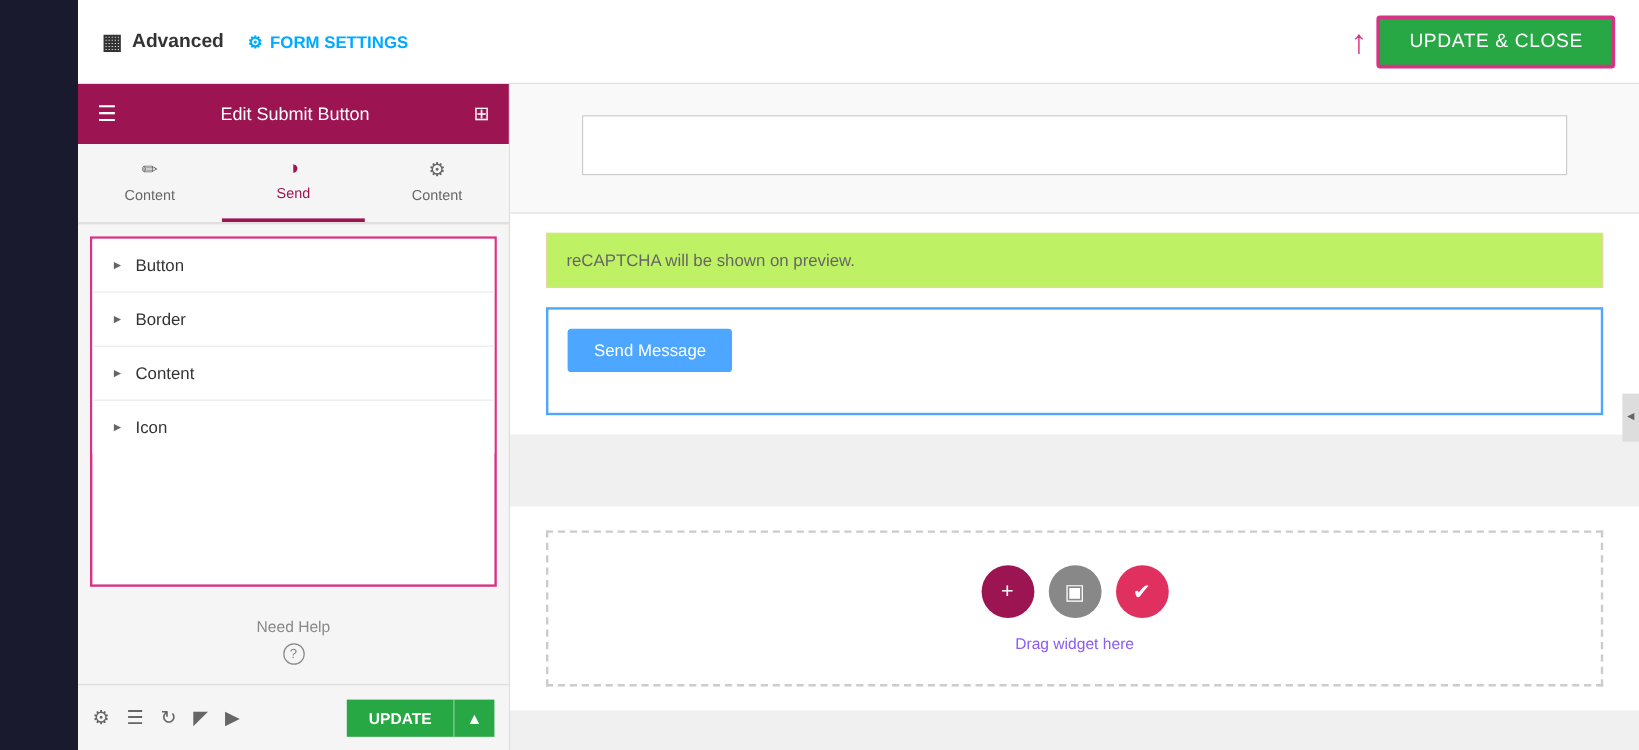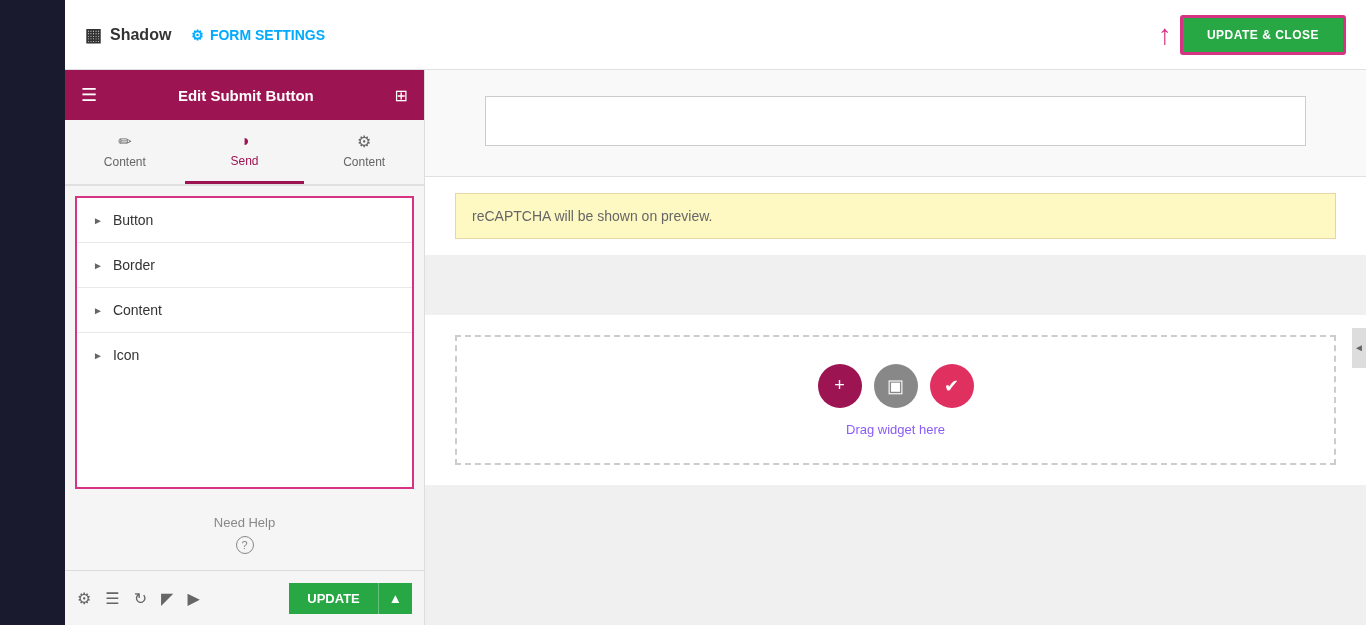--- a/index.html
+++ b/index.html
@@ -61,22 +61,22 @@
       font-size: 14px;
       font-weight: bold;
       cursor: pointer;
     }
 
     .update-close-btn {
       background: #28a745;
       color: white;
       border: 3px solid #d63384;
       padding: 10px 24px;
-      font-size: 12px;
-      font-weight: bold;
+      font-size: 16px;
+      font-weight: normal;
       cursor: pointer;
       border-radius: 3px;
       letter-spacing: 0.5px;
     }
 
     .arrow-indicator {
       color: #d63384;
       font-size: 28px;
       margin-right: 8px;
     }
@@ -102,21 +102,21 @@
       background: #9c1452;
       color: white;
       padding: 14px 16px;
       display: flex;
       align-items: center;
       justify-content: space-between;
     }
 
     .sidebar-header-title {
       font-size: 15px;
-      font-weight: bold;
+      font-weight: normal;
     }
 
     
     .tabs-row {
       display: flex;
       border-bottom: 2px solid #e0e0e0;
       background: #f5f5f5;
     }
 
     .tab {
@@ -255,21 +255,21 @@
     .textarea-preview {
       width: calc(100% - 60px);
       margin: 10px 30px;
       height: 50px;
       border: 1px solid #ccc;
       background: white;
       resize: none;
     }
 
     .recaptcha-notice {
-      background: #fef9c3;
+      background: #bef264;
       border: 1px solid #e8d5a3;
       margin: 16px 30px;
       padding: 14px 16px;
       font-size: 14px;
       color: #666;
     }
 
     .send-message-section {
       margin: 16px 30px;
       border: 2px solid #4da6ff;
@@ -362,21 +362,21 @@
 <div class="main-container">
 
   <div class="left-dark-panel"></div>
 
   <div class="content-wrapper">
 
     <div class="top-bar">
       <div class="top-bar-left">
         <div class="metform-logo">
           <span style="font-size:18px;">▦</span>
-          <span>Shadow</span>
+          <span>Advanced</span>
         </div>
         <div class="form-settings-link">
           <span>⚙</span>
           <span>FORM SETTINGS</span>
         </div>
       </div>
       <div style="display:flex; align-items:center;">
         <span class="arrow-indicator">↑</span>
         <button class="update-close-btn">UPDATE &amp; CLOSE</button>
       </div>
@@ -448,20 +448,23 @@
         <div class="preview-area">
 
           <div class="form-top-section">
             <textarea class="textarea-preview" style=""></textarea>
           </div>
 
           <div class="recaptcha-notice">
             <span>reCAPTCHA will be shown on preview.</span>
           </div>
 
+          <div class="send-message-section">
+            <button class="send-message-btn">Send Message</button>
+          </div>
 
           <div class="gray-section"></div>
 
           <div class="drag-widget-section">
             <div class="widget-buttons">
               <button class="widget-btn widget-btn-pink">+</button>
               <button class="widget-btn widget-btn-gray">▣</button>
               <button class="widget-btn widget-btn-red">✔</button>
             </div>
             <span class="drag-text">Drag widget here</span>

